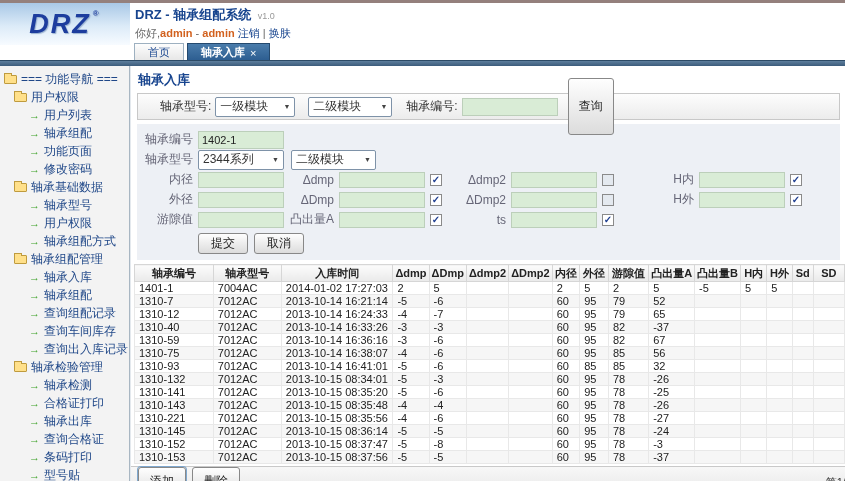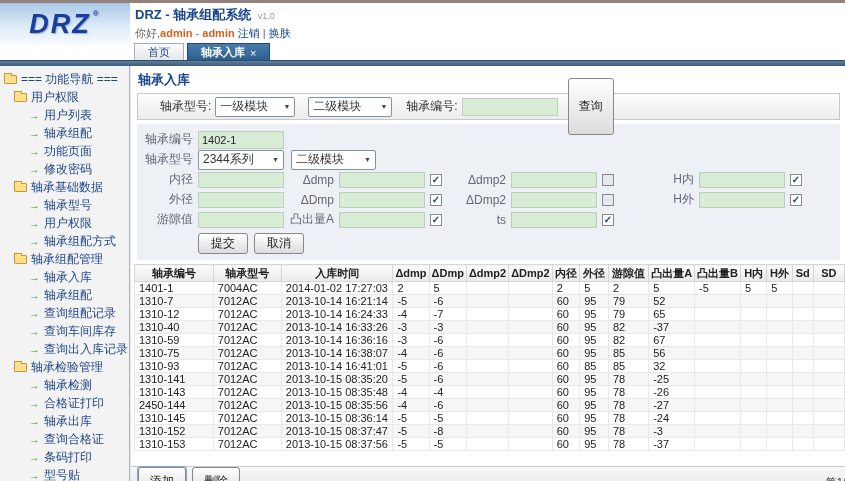--- a/index.html
+++ b/index.html
@@ -476,20 +476,38 @@
             <td>85</td>
             <td>85</td>
             <td>32</td>
             <td></td>
             <td></td>
             <td></td>
             <td></td>
             <td></td>
           </tr>
           <tr>
+            <td>1310-132</td>
+            <td>7012AC</td>
+            <td>2013-10-15 08:34:01</td>
+            <td>-5</td>
+            <td>-3</td>
+            <td></td>
+            <td></td>
+            <td>60</td>
+            <td>95</td>
+            <td>78</td>
+            <td>-26</td>
+            <td></td>
+            <td></td>
+            <td></td>
+            <td></td>
+            <td></td>
+          </tr>
+          <tr>
             <td>1310-141</td>
             <td>7012AC</td>
             <td>2013-10-15 08:35:20</td>
             <td>-5</td>
             <td>-6</td>
             <td></td>
             <td></td>
             <td>60</td>
             <td>95</td>
             <td>78</td>
@@ -512,21 +530,21 @@
             <td>95</td>
             <td>78</td>
             <td>-26</td>
             <td></td>
             <td></td>
             <td></td>
             <td></td>
             <td></td>
           </tr>
           <tr>
-            <td>2450-144</td>
+            <td>1310-221</td>
             <td>7012AC</td>
             <td>2013-10-15 08:35:56</td>
             <td>-4</td>
             <td>-6</td>
             <td></td>
             <td></td>
             <td>60</td>
             <td>95</td>
             <td>78</td>
             <td>-27</td>

